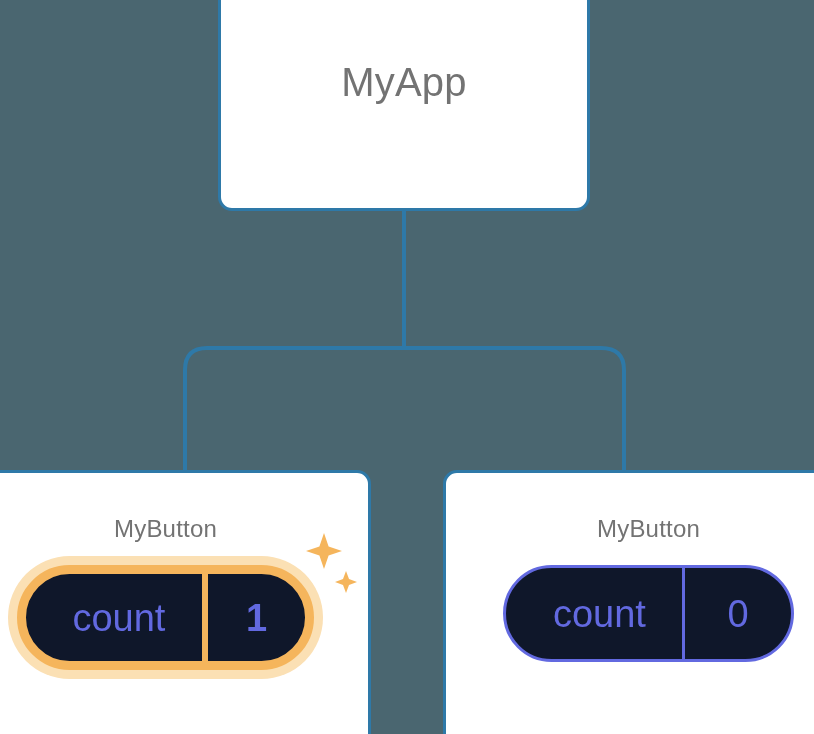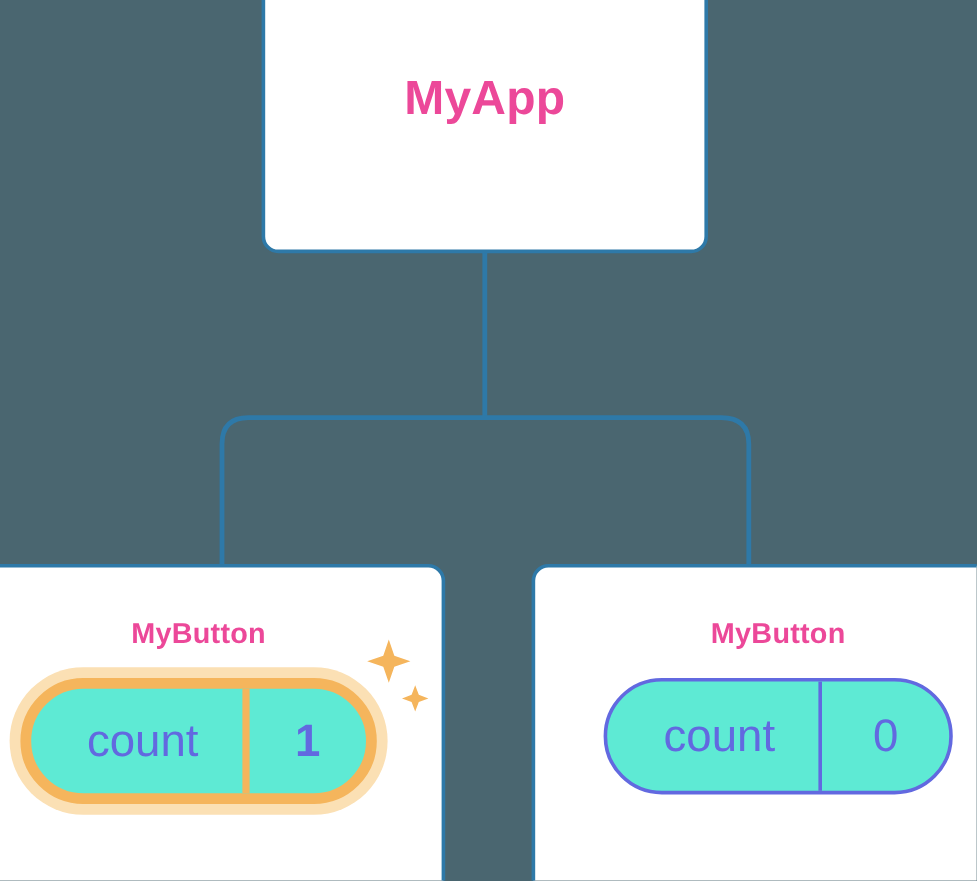--- a/index.html
+++ b/index.html
@@ -36,23 +36,23 @@
   .node-app {
     left: 218px;
     top: -48px;
     width: 372px;
     height: 259px;
     display: flex;
     align-items: center;
     justify-content: center;
   }
   .node-title {
-    color: #ec4899;
+    color: #737373;
     font-size: 40px;
-    font-weight: 700;
+    font-weight: 400;
     letter-spacing: 0.2px;
     line-height: 1;
   }
 
   .node-button {
     height: 320px;
     padding-top: 44px;
     display: flex;
     flex-direction: column;
     align-items: center;
@@ -75,21 +75,21 @@
   .pill-wrap {
     position: relative;
     margin-top: 24px;
     display: flex;
     align-items: center;
     justify-content: center;
   }
   .pill {
     display: flex;
     align-items: stretch;
-    background: #5eead4;
+    background: #0f172a;
     border: 3px solid #6269e0;
     border-radius: 999px;
     height: 97px;
     box-sizing: border-box;
   }
   .pill-key,
   .pill-val {
     display: flex;
     align-items: center;
     justify-content: center;

